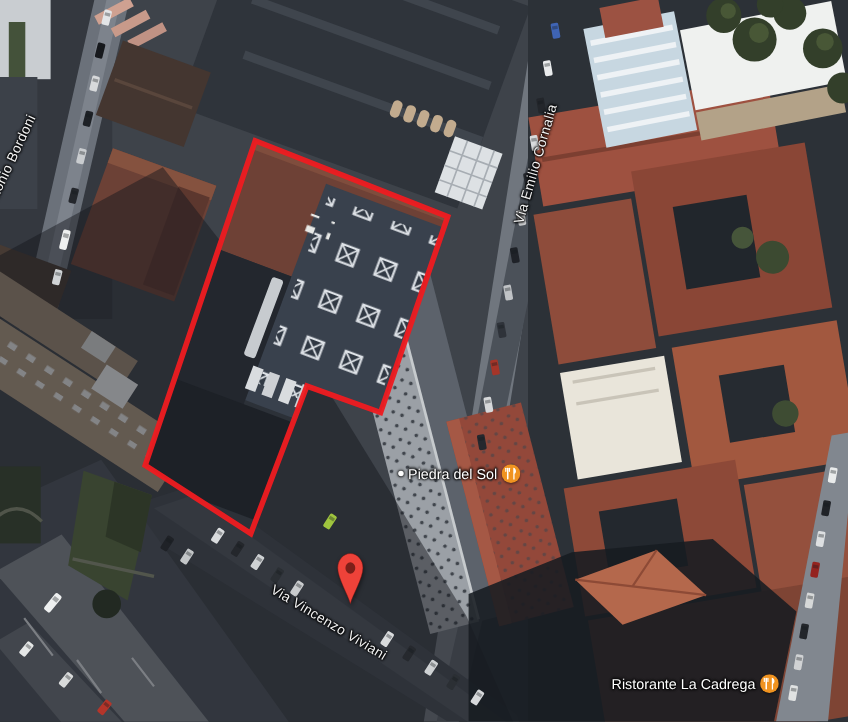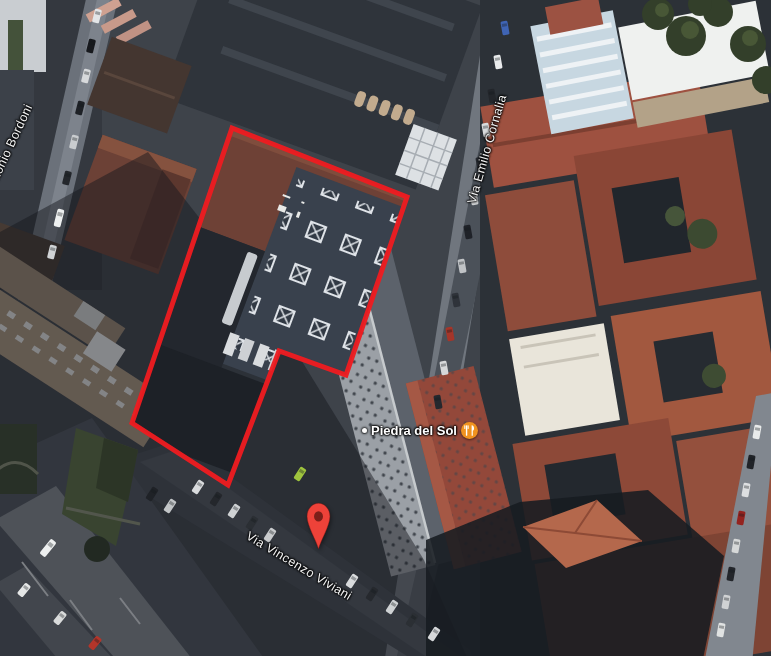--- a/index.html
+++ b/index.html
@@ -9,21 +9,21 @@
   .label{position:absolute;white-space:nowrap;color:#fff;}
   .street-label{font-size:12.5px;letter-spacing:.4px;color:#f2f2f2;
     text-shadow:0 1px 2px rgba(0,0,0,.95),0 -1px 2px rgba(0,0,0,.95),
                 1px 0 2px rgba(0,0,0,.95),-1px 0 2px rgba(0,0,0,.95);}
   .lbl-bordoni{left:9px;top:148px;transform:translate(-50%,-50%) rotate(-65deg);}
   .lbl-cornalia{left:487px;top:149px;transform:translate(-50%,-50%) rotate(-74deg);}
   .lbl-viviani{left:299px;top:566px;transform:translate(-50%,-50%) rotate(31deg);}
   .poi{position:absolute;display:flex;align-items:center;gap:4px;}
   .poi-text{font-size:13px;color:#fff;
     text-shadow:0 1px 2px rgba(0,0,0,.9),0 -1px 2px rgba(0,0,0,.9),
-                1px 0 2px rgba(0,0,0,.9),-1px 0 2px rgba(0,0,0,.9);font-weight:bold;}
+                1px 0 2px rgba(0,0,0,.9),-1px 0 2px rgba(0,0,0,.9);}
   .poi-piedra{left:362px;top:422px;}
   .poi-cadrega{left:556px;top:613px;}
   .poi-dot{width:5px;height:5px;border-radius:50%;background:#fdfdfd;
     box-shadow:0 0 2px 1px rgba(0,0,0,.7);display:inline-block;}
   .poi-icon{width:17px;height:17px;display:inline-block;filter:drop-shadow(0 1px 1px rgba(0,0,0,.5));}
   .address-label{left:330px;top:533px;font-size:15px;font-weight:bold;letter-spacing:.2px;
     text-shadow:0 1px 2px #000,0 -1px 2px #000,1px 0 2px #000,-1px 0 2px #000,1px 2px 3px #000;}
   .pin{position:absolute;left:306px;top:502px;width:25px;height:48px;
     filter:drop-shadow(1px 2px 2px rgba(0,0,0,.45));}
 </style>
@@ -268,20 +268,32 @@
       <circle cx="8" cy="8" r="8" fill="#f09320"></circle>
       <g fill="#fff">
         <rect x="4.6" y="3" width="1.3" height="10" rx=".6"></rect>
         <rect x="3.1" y="3" width="1" height="3.6" rx=".5"></rect>
         <rect x="6.2" y="3" width="1" height="3.6" rx=".5"></rect>
         <path d="M10 3c1.5 0 2.3 1.6 2.3 3 0 1-.5 1.9-1.2 2.1V13h-1.1V3z"></path>
       </g>
     </svg>
   </div>
 
+  <div class="poi poi-cadrega">
+    <span class="poi-text">Ristorante La Cadrega</span>
+    <svg class="poi-icon" viewBox="0 0 16 16">
+      <circle cx="8" cy="8" r="8" fill="#f09320"></circle>
+      <g fill="#fff">
+        <rect x="4.6" y="3" width="1.3" height="10" rx=".6"></rect>
+        <rect x="3.1" y="3" width="1" height="3.6" rx=".5"></rect>
+        <rect x="6.2" y="3" width="1" height="3.6" rx=".5"></rect>
+        <path d="M10 3c1.5 0 2.3 1.6 2.3 3 0 1-.5 1.9-1.2 2.1V13h-1.1V3z"></path>
+      </g>
+    </svg>
+  </div>
 
   <div class="pin">
     <svg viewBox="0 0 24 40" width="25" height="48" preserveAspectRatio="none">
       <path stroke="rgba(120,20,15,.6)" stroke-width=".6" d="M12 1C5.9 1 1 5.9 1 12c0 7.5 9 20.5 11 27 2-6.5 11-19.5 11-27C23 5.9 18.1 1 12 1z" fill="#ee4239"></path>
       <circle cx="12" cy="12" r="4.3" fill="#7c1f19"></circle>
     </svg>
   </div>
 
 
 </div>

